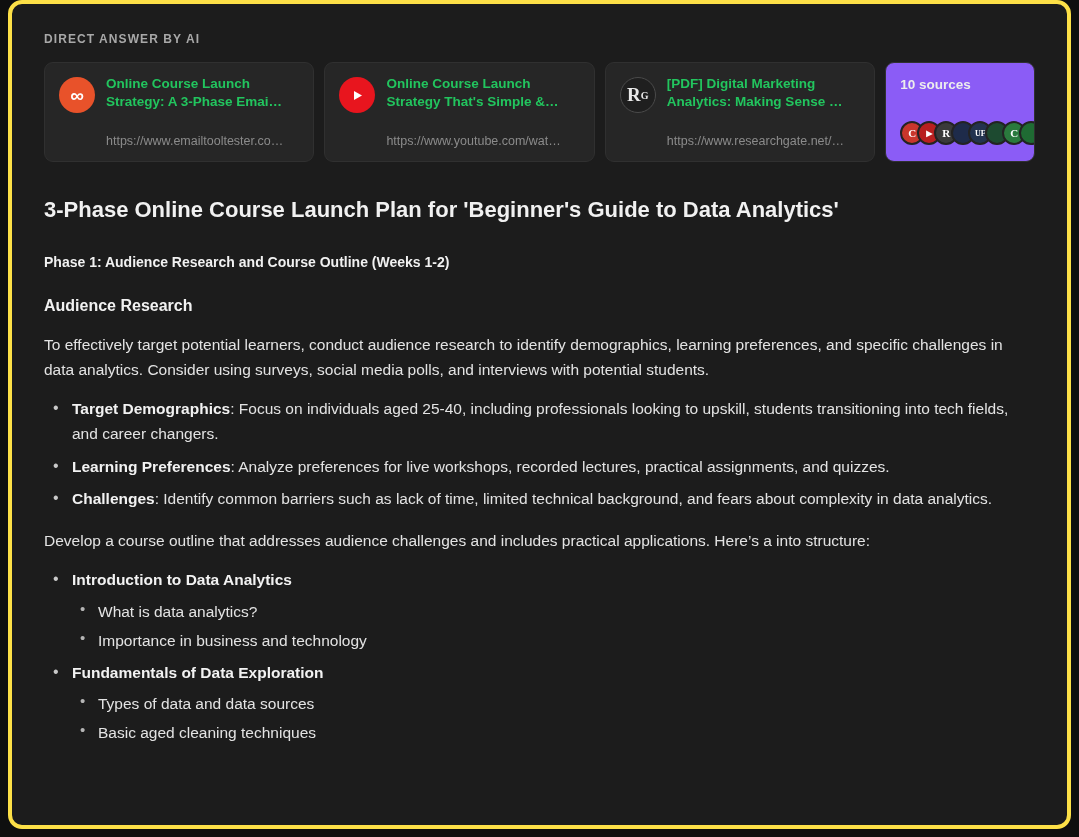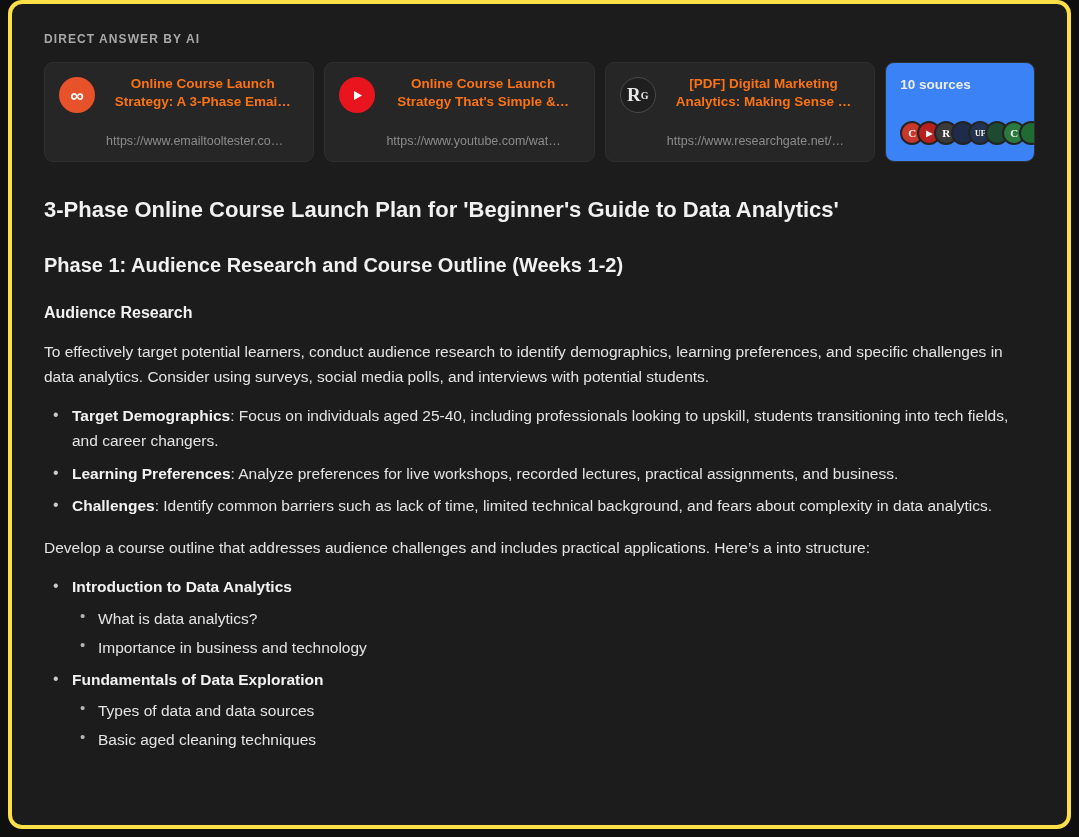--- a/index.html
+++ b/index.html
@@ -51,21 +51,21 @@
     border: 1px solid #303030;
     border-radius: 9px;
     width: 271px;
     height: 100px;
     padding: 12px 14px 10px 14px;
     overflow: hidden;
     cursor: pointer;
   }
   .source-card.sources-count {
     width: 150px;
-    background: #3b82f6;
+    background: #8b5cf6;
   }
   .src-head {
     display: flex;
     align-items: flex-start;
     gap: 11px;
   }
   .favicon {
     flex: 0 0 auto;
     width: 36px;
     height: 36px;
@@ -92,25 +92,24 @@
     border: 1px solid #4a4a4a;
     color: #e9e9e9;
     font-family: "Liberation Serif", serif;
     font-size: 19px;
     font-weight: bold;
   }
   .fav-rg sup { font-size: 10px; vertical-align: super; }
   .src-title {
     font-size: 13.5px;
     font-weight: bold;
-    color: #f97316;
+    color: #22c55e;
     line-height: 1.35;
     max-height: 38px;
     overflow: hidden;
-    text-align: center;
   }
   .src-url {
     position: absolute;
     left: 61px;
     bottom: 13px;
     right: 12px;
     font-size: 12.5px;
     color: #8b8b8b;
     white-space: nowrap;
     overflow: hidden;
@@ -143,21 +142,21 @@
     font-family: "Liberation Serif", serif;
   }
   h1.answer-title {
     font-size: 22px;
     line-height: 1.3;
     font-weight: bold;
     color: #f1f1f1;
     margin: 34px 0 0 0;
   }
   h2.phase-title {
-    font-size: 20px;
+    font-size: 14px;
     font-weight: bold;
     color: #f1f1f1;
     margin: 29px 0 0 0;
   }
   h3.sub-head {
     font-size: 16px;
     font-weight: bold;
     color: #f1f1f1;
     margin: 27px 0 0 0;
   }
@@ -268,21 +267,21 @@
     <h1 class="answer-title">3-Phase Online Course Launch Plan for 'Beginner's Guide to Data Analytics'</h1>
 
     <h2 class="phase-title">Phase 1: Audience Research and Course Outline (Weeks 1-2)</h2>
 
     <h3 class="sub-head">Audience Research</h3>
 
     <p class="body-text">To effectively target potential learners, conduct audience research to identify demographics, learning preferences, and specific challenges in data analytics. Consider using surveys, social media polls, and interviews with potential students.</p>
 
     <ul class="bullets">
       <li><b class="lead">Target Demographics</b><span>: Focus on individuals aged 25-40, including professionals looking to upskill, students transitioning into tech fields, and career changers.</span></li>
-      <li><b class="lead">Learning Preferences</b><span>: Analyze preferences for live workshops, recorded lectures, practical assignments, and business.</span></li>
+      <li><b class="lead">Learning Preferences</b><span>: Analyze preferences for live workshops, recorded lectures, practical assignments, and quizzes.</span></li>
       <li><b class="lead">Challenges</b><span>: Identify common barriers such as lack of time, limited technical background, and fears about complexity in data analytics.</span></li>
     </ul>
 
 
     <p class="body-text">Develop a course outline that addresses audience challenges and includes practical applications. Here’s a into structure:</p>
 
     <ul class="bullets">
       <li>
         <b class="lead">Introduction to Data Analytics</b>
         <ul class="sub-bullets">

